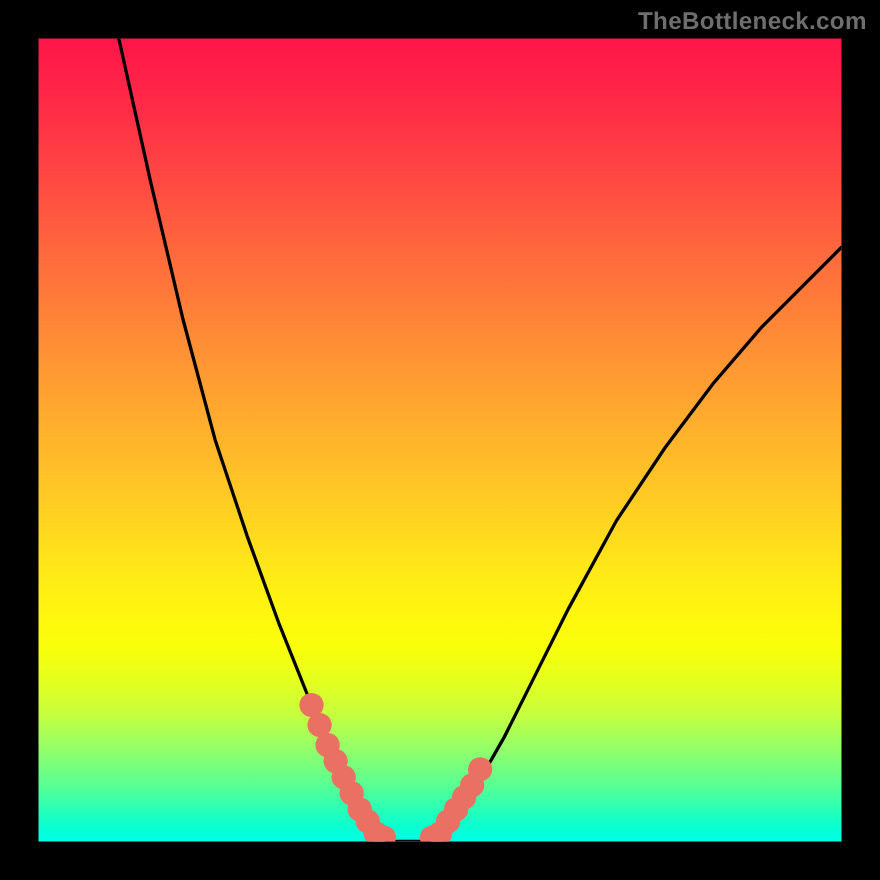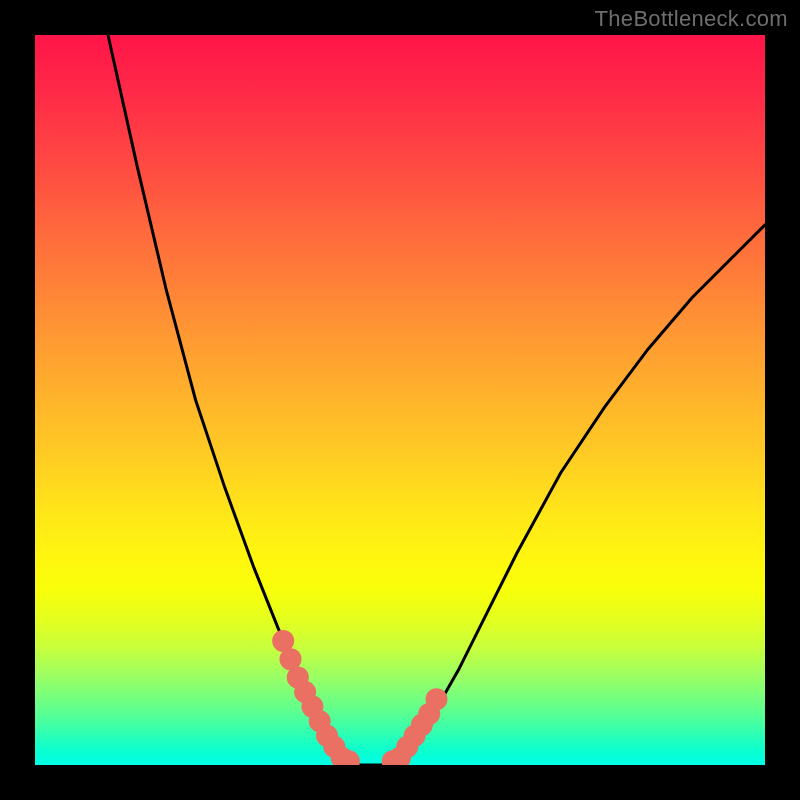--- a/index.html
+++ b/index.html
@@ -10,21 +10,21 @@
     background: #000000;
     position: relative;
     font-family: Arial, Helvetica, sans-serif;
   }
   .watermark {
     position: absolute;
     top: 6px;
     right: 12px;
     color: #6e6e6e;
     font-size: 22px;
-    font-weight: 400;
+    font-weight: 700;
     letter-spacing: 0.3px;
     z-index: 10;
   }
   .plot-area {
     position: absolute;
     left: 35px;
     top: 35px;
     width: 730px;
     height: 730px;
     background: linear-gradient(to bottom,

